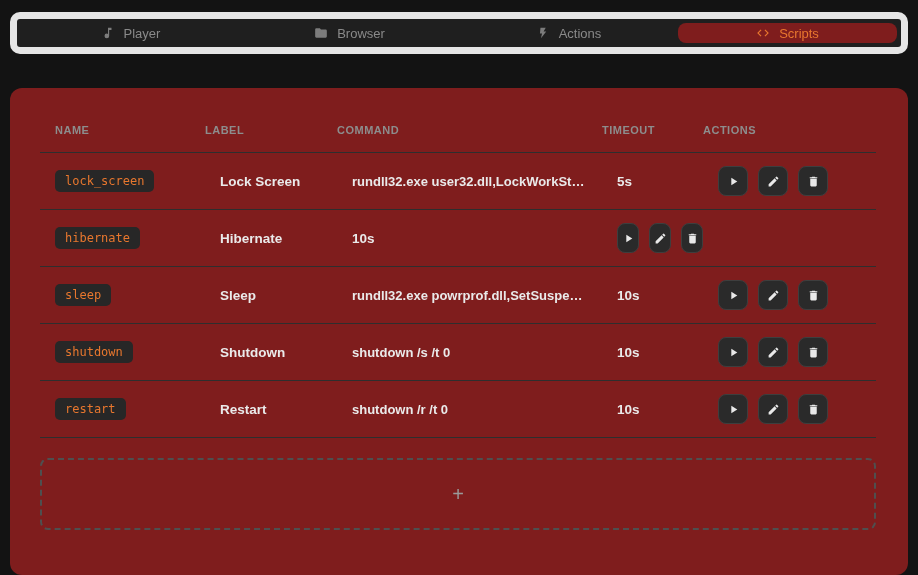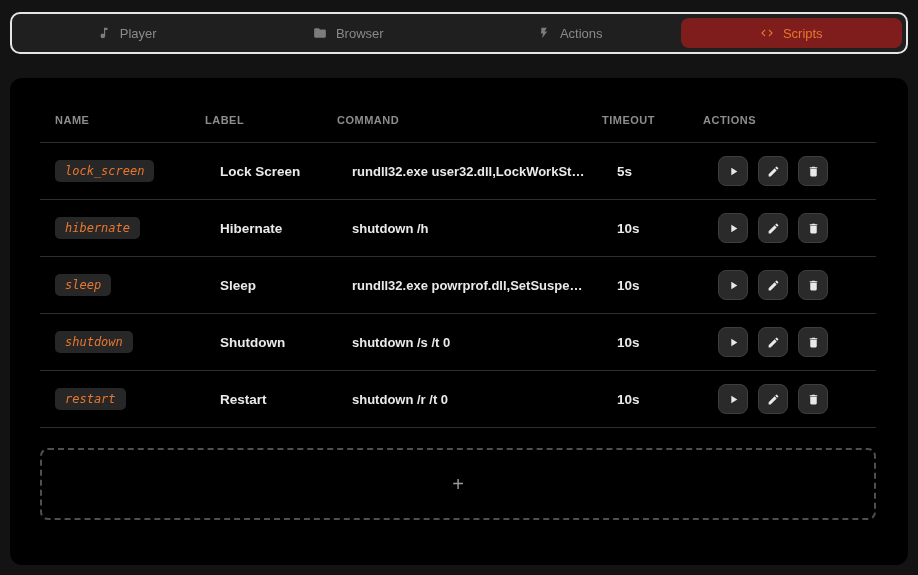--- a/index.html
+++ b/index.html
@@ -10,21 +10,21 @@
     overflow: hidden;
     position: relative;
   }
 
   
   .tabbar {
     position: absolute;
     left: 10px; top: 12px;
     width: 898px; height: 42px;
     background: #1f1f1f;
-    border: 2px solid #e5e5e5;
+    border: 7px solid #e5e5e5;
     border-radius: 10px;
     display: flex;
     align-items: stretch;
     padding: 4px;
   }
   .tab {
     flex: 1;
     display: flex;
     align-items: center;
     justify-content: center;
@@ -39,23 +39,23 @@
   .tab .tab-icon svg { width: 14px; height: 14px; fill: #7c7c7c; }
   .tab.active {
     background: #7f1d1d;
     color: #e8772e;
   }
   .tab.active .tab-icon svg { fill: #e8772e; }
 
   
   .panel {
     position: absolute;
-    left: 10px; top: 78px;
+    left: 10px; top: 88px;
     width: 898px; height: 487px;
-    background: #000000;
+    background: #7f1d1d;
     border-radius: 12px;
     padding: 36px 32px 0 30px;
   }
 
   .thead, .trow {
     display: grid;
     grid-template-columns: 165px 132px 265px 101px 1fr;
     align-items: center;
   }
   .thead {
@@ -78,21 +78,20 @@
   .td-name { padding-left: 15px; }
   .name-pill {
     display: inline-block;
     background: #272727;
     border-radius: 5px;
     padding: 4px 10px;
     font-family: "DejaVu Sans Mono", monospace;
     font-size: 12px;
     color: #e8772e;
     white-space: nowrap;
-    font-style: italic;
   }
   .td-label, .td-timeout {
     color: #eaeaea;
     font-size: 13.5px;
     font-weight: 600;
   }
   .td-command {
     color: #eaeaea;
     font-size: 13px;
     font-weight: 600;
@@ -218,21 +217,20 @@
             </span>
           </button>
         </div>
   </div>
 
   <div class="trow">
     <div class="td td-name">
       <span class="name-pill">hibernate</span>
     </div>
     <div class="td td-label">Hibernate</div>
-    <div class="td td-command">shutdown /h</div>
     <div class="td td-timeout">10s</div>
     <div class="td td-actions">
           <button class="action-btn">
             <span class="action-icon">
               <svg viewBox="0 0 24 24">
                 <path d="M8 5v14l11-7z"></path>
               </svg>
             </span>
           </button>
           <button class="action-btn">

